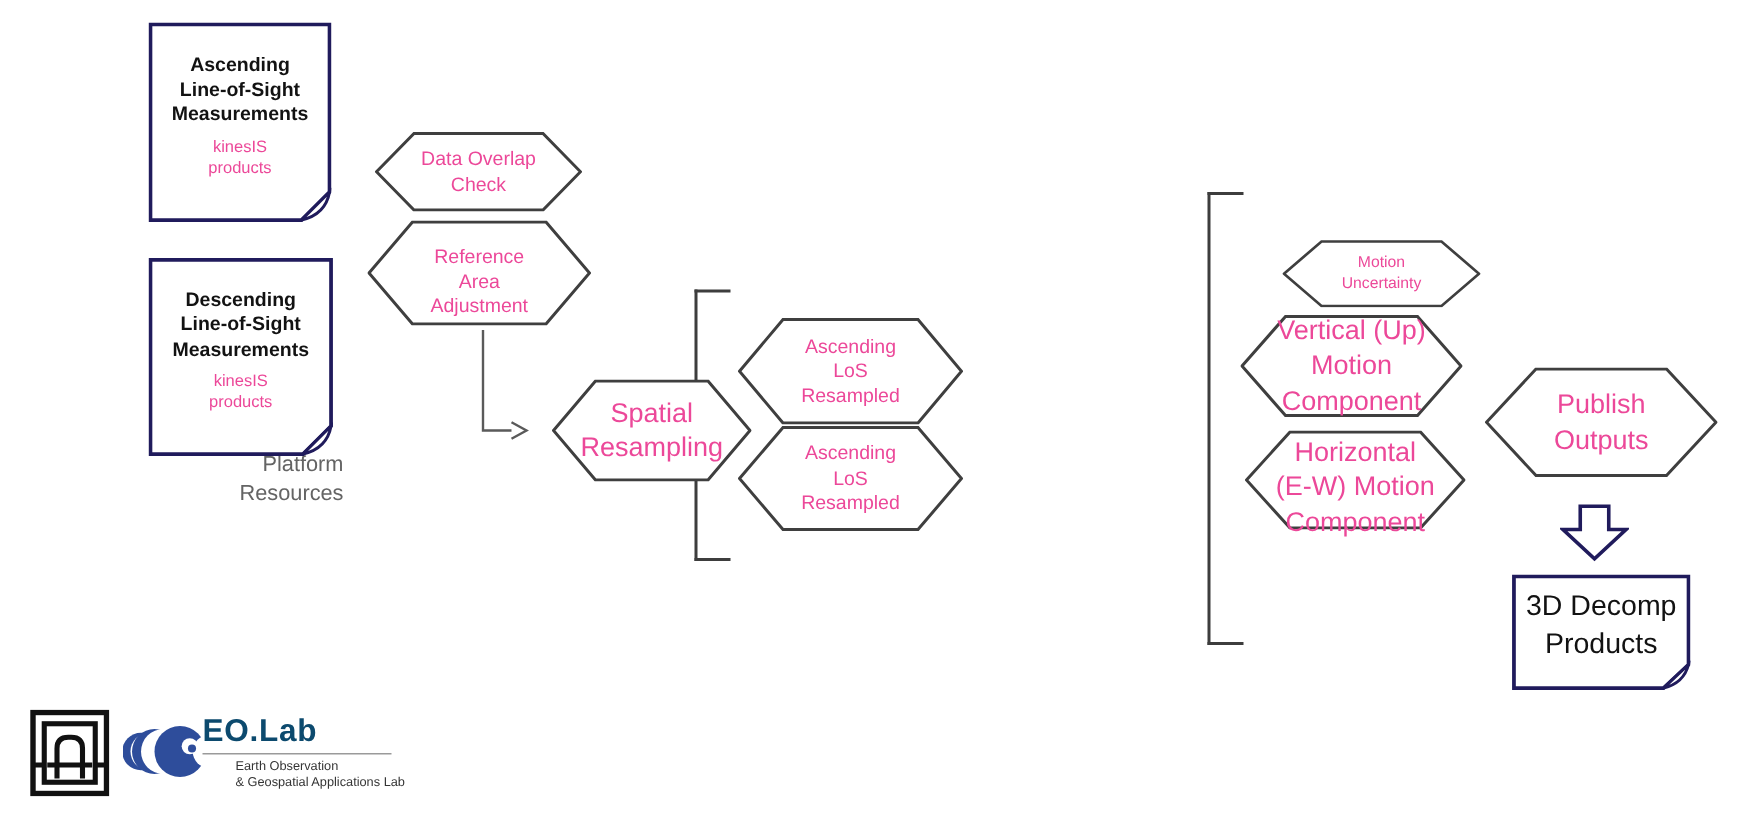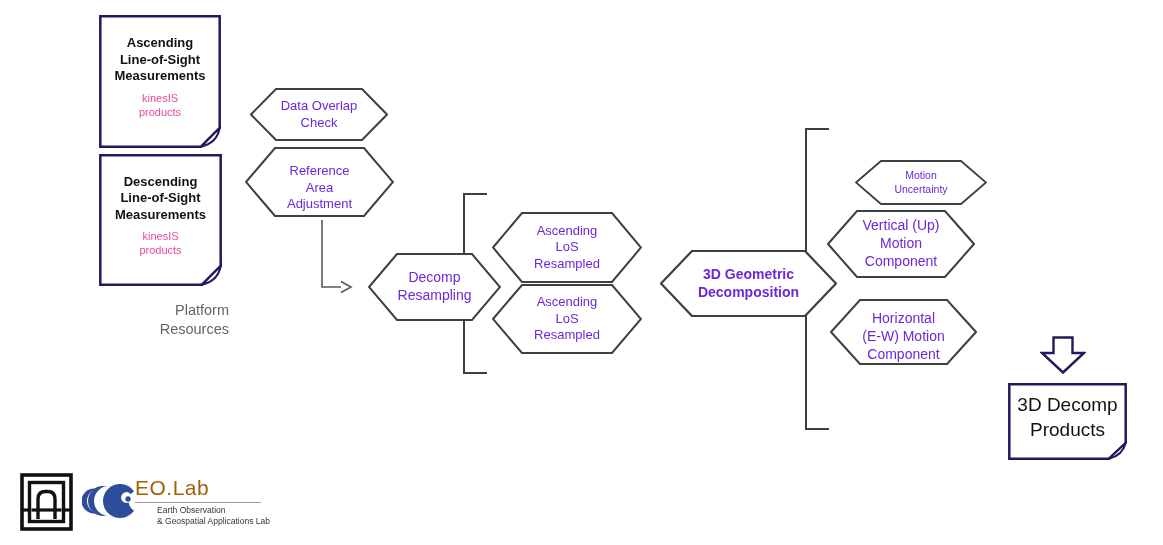--- a/index.html
+++ b/index.html
@@ -15,34 +15,34 @@
   .doc-content{position:absolute;inset:0;display:flex;flex-direction:column;align-items:center;justify-content:center;
                gap:7px;text-align:center;padding:4px 6px 12px 6px;box-sizing:border-box;}
   .doc-title{font-weight:bold;font-size:13px;line-height:1.27;color:#121212;}
   .doc-sub{font-size:11px;line-height:1.27;color:#ec4899;}
   .doc-single{font-size:19px;line-height:1.3;color:#121212;}
 
   
   .hex{position:absolute;z-index:2;}
   .hex svg{position:absolute;left:0;top:0;}
   .hex-label{position:absolute;inset:0;display:flex;align-items:center;justify-content:center;
-             text-align:center;font-size:13px;line-height:1.28;color:#6d28d9;white-space:pre-line;}
-  .hex-label.big{font-size:14px;}
+             text-align:center;font-size:13px;line-height:1.28;color:#ec4899;white-space:pre-line;}
+  .hex-label.big{font-size:18px;}
   .hex-label.small{font-size:10.5px;line-height:1.3;}
   .hex-label.bold{font-weight:bold;font-size:14px;}
 
   
   .bracket{position:absolute;z-index:1;border-left:2px solid #3d3d3d;border-top:2px solid #3d3d3d;border-bottom:2px solid #3d3d3d;}
 
   
   .group-label{font-size:14.5px;line-height:1.3;color:#646464;text-align:right;}
 
   
   .eolab-text{position:absolute;left:135px;top:476px;width:160px;}
-  .eolab-title{font-size:21px;font-weight:normal;color:#a16207;letter-spacing:0.5px;line-height:1.1;}
+  .eolab-title{font-size:21px;font-weight:bold;color:#0c4a6e;letter-spacing:0.5px;line-height:1.1;}
   .eolab-rule{width:126px;height:1px;background:#9a9a9a;margin:3px 0 2px 0;}
   .eolab-sub{font-size:8.5px;color:#343434;line-height:1.3;margin-left:22px;}
 </style>
 </head>
 <body>
 
 <div id="canvas">
 
   <div class="docshape" style="left:99px;top:15px;width:122px;height:133px;">
     <svg width="122" height="133" viewBox="0 0 122 133">
@@ -51,21 +51,21 @@
     </svg>
     <div class="doc-content">
       <div class="doc-title preline">Ascending
 Line-of-Sight
 Measurements</div>
       <div class="doc-sub preline">kinesIS
 products</div>
     </div>
   </div>
 
-  <div class="docshape" style="left:99px;top:154px;width:123px;height:132px;">
+  <div class="docshape" style="left:99px;top:172px;width:123px;height:132px;">
     <svg width="123" height="132" viewBox="0 0 123 132">
       <polygon points="1.3,1.3 121.7,1.3 121.7,112 103,130.7 1.3,130.7" fill="#ffffff" stroke="#201b5c" stroke-width="2.5"></polygon>
       <path d="M103,130.7 Q119,127 121.7,112 L103,130.7 Z" fill="#ffffff" stroke="#201b5c" stroke-width="2"></path>
     </svg>
     <div class="doc-content">
       <div class="doc-title preline">Descending
 Line-of-Sight
 Measurements</div>
       <div class="doc-sub preline">kinesIS
 products</div>
@@ -97,21 +97,21 @@
     </svg>
     <div class="hex-label">Reference
 Area
 Adjustment</div>
   </div>
 
   <div class="hex" style="left:368px;top:253px;width:133px;height:68px;">
     <svg width="133" height="68" viewBox="0 0 133 68">
       <polygon points="1,34 29,1 104,1 132,34 104,67 29,67" fill="#ffffff" stroke="#3f3f3f" stroke-width="2"></polygon>
     </svg>
-    <div class="hex-label big">Decomp
+    <div class="hex-label big">Spatial
 Resampling</div>
   </div>
 
   <div class="hex" style="left:492px;top:212px;width:150px;height:71px;">
     <svg width="150" height="71" viewBox="0 0 150 71">
       <polygon points="1,35.5 30,1 120,1 149,35.5 120,70 30,70" fill="#ffffff" stroke="#3f3f3f" stroke-width="2"></polygon>
     </svg>
     <div class="hex-label">Ascending
 LoS
 Resampled</div>
@@ -119,54 +119,54 @@
 
   <div class="hex" style="left:492px;top:284px;width:150px;height:70px;">
     <svg width="150" height="70" viewBox="0 0 150 70">
       <polygon points="1,35 30,1 120,1 149,35 120,69 30,69" fill="#ffffff" stroke="#3f3f3f" stroke-width="2"></polygon>
     </svg>
     <div class="hex-label">Ascending
 LoS
 Resampled</div>
   </div>
 
-  <div class="hex" style="left:660px;top:250px;width:177px;height:67px;">
-    <svg width="177" height="67" viewBox="0 0 177 67">
-      <polygon points="1,33.5 32,1 145,1 176,33.5 145,66 32,66" fill="#ffffff" stroke="#3f3f3f" stroke-width="2.2"></polygon>
-    </svg>
-    <div class="hex-label bold">3D Geometric
-Decomposition</div>
-  </div>
 
   <div class="hex" style="left:855px;top:160px;width:132px;height:45px;">
     <svg width="132" height="45" viewBox="0 0 132 45">
       <polygon points="1,22.5 26,1 106,1 131,22.5 106,44 26,44" fill="#ffffff" stroke="#3f3f3f" stroke-width="1.8"></polygon>
     </svg>
     <div class="hex-label small">Motion
 Uncertainty</div>
   </div>
 
   <div class="hex" style="left:827px;top:210px;width:148px;height:68px;">
     <svg width="148" height="68" viewBox="0 0 148 68">
       <polygon points="1,34 30,1 118,1 147,34 118,67 30,67" fill="#ffffff" stroke="#3f3f3f" stroke-width="2"></polygon>
     </svg>
     <div class="hex-label big">Vertical (Up)
 Motion
 Component</div>
   </div>
 
-  <div class="hex" style="left:830px;top:287px;width:147px;height:76px;margin-top:12px;">
+  <div class="hex" style="left:830px;top:287px;width:147px;height:76px;">
     <svg width="147" height="66" viewBox="0 0 147 66">
       <polygon points="1,33 30,1 117,1 146,33 117,65 30,65" fill="#ffffff" stroke="#3f3f3f" stroke-width="2"></polygon>
     </svg>
     <div class="hex-label big">Horizontal
 (E-W) Motion
 Component</div>
   </div>
 
+  <div class="hex" style="left:990px;top:245px;width:155px;height:73px;">
+    <svg width="155" height="73" viewBox="0 0 155 73">
+      <polygon points="1,36.5 34,1 121,1 154,36.5 121,72 34,72" fill="#ffffff" stroke="#3f3f3f" stroke-width="2"></polygon>
+    </svg>
+    <div class="hex-label big">Publish
+Outputs</div>
+  </div>
 
   <svg class="abs" style="left:1040px;top:336px;z-index:2;" width="46" height="40" viewBox="0 0 46 40">
     <polygon points="13.5,1.5 32.5,1.5 32.5,17 44,17 23,36.5 2,17 13.5,17" fill="#ffffff" stroke="#201b5c" stroke-width="2.4" stroke-linejoin="miter"></polygon>
   </svg>
 
   <div class="docshape" style="left:1008px;top:383px;width:119px;height:77px;">
     <svg width="119" height="77" viewBox="0 0 119 77">
       <polygon points="1.3,1.3 117.7,1.3 117.7,60 101,75.7 1.3,75.7" fill="#ffffff" stroke="#201b5c" stroke-width="2.5"></polygon>
       <path d="M101,75.7 Q114.5,72.5 117.7,60 L101,75.7 Z" fill="#ffffff" stroke="#201b5c" stroke-width="2"></path>
     </svg>

